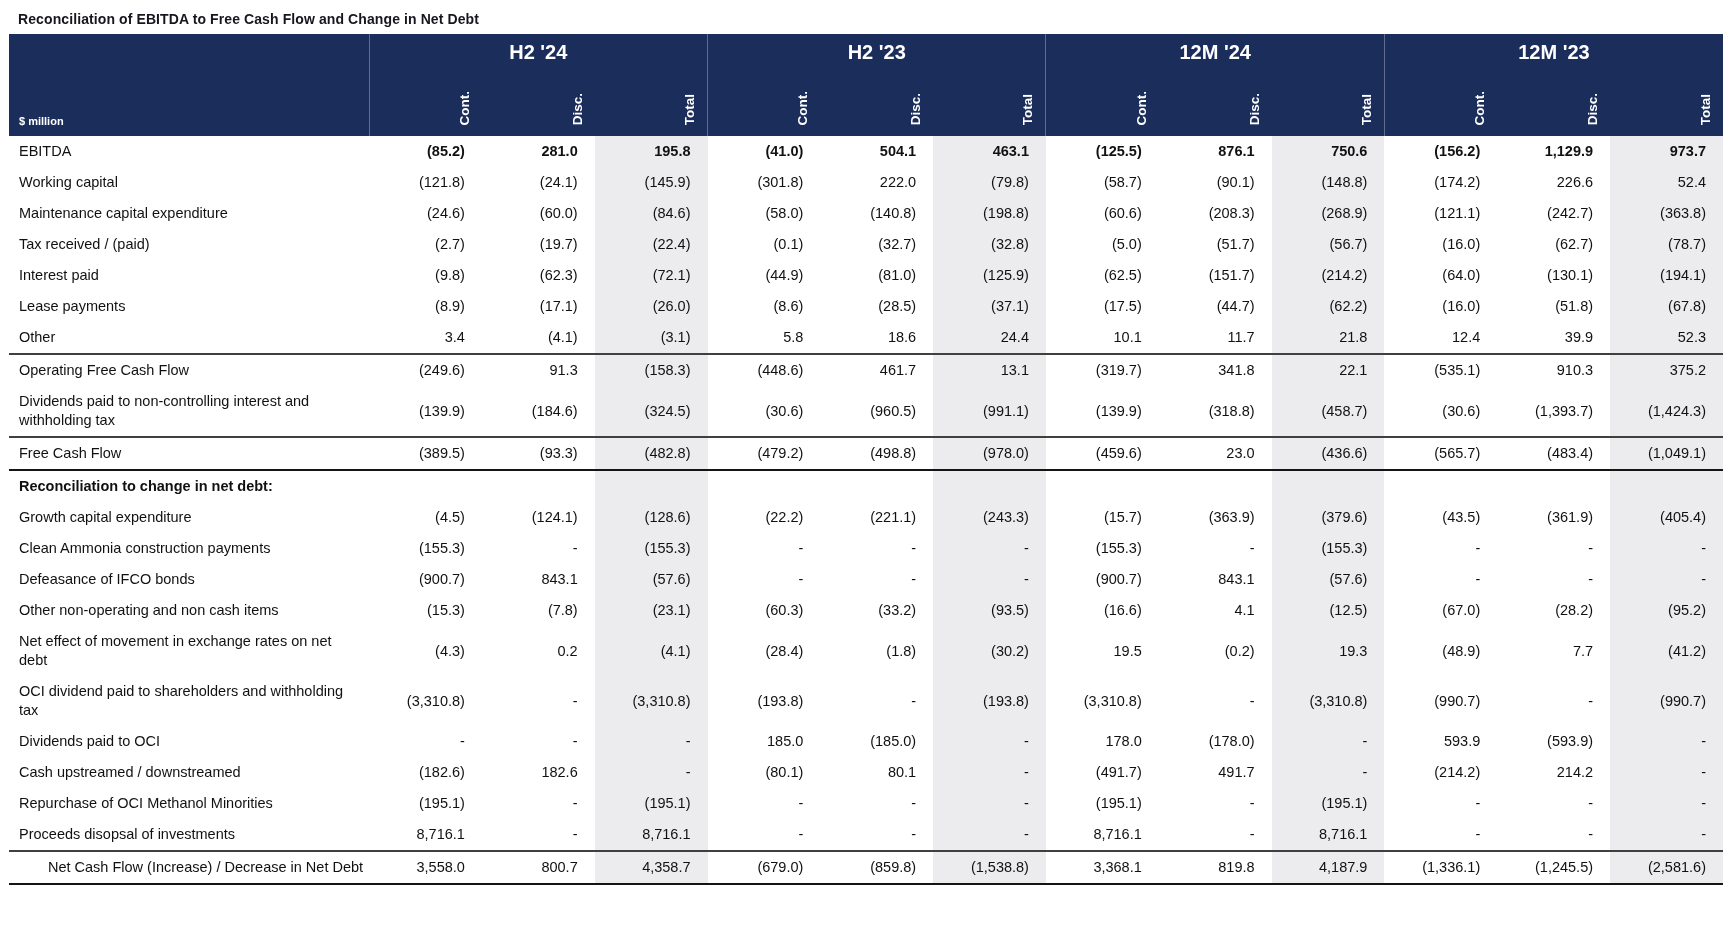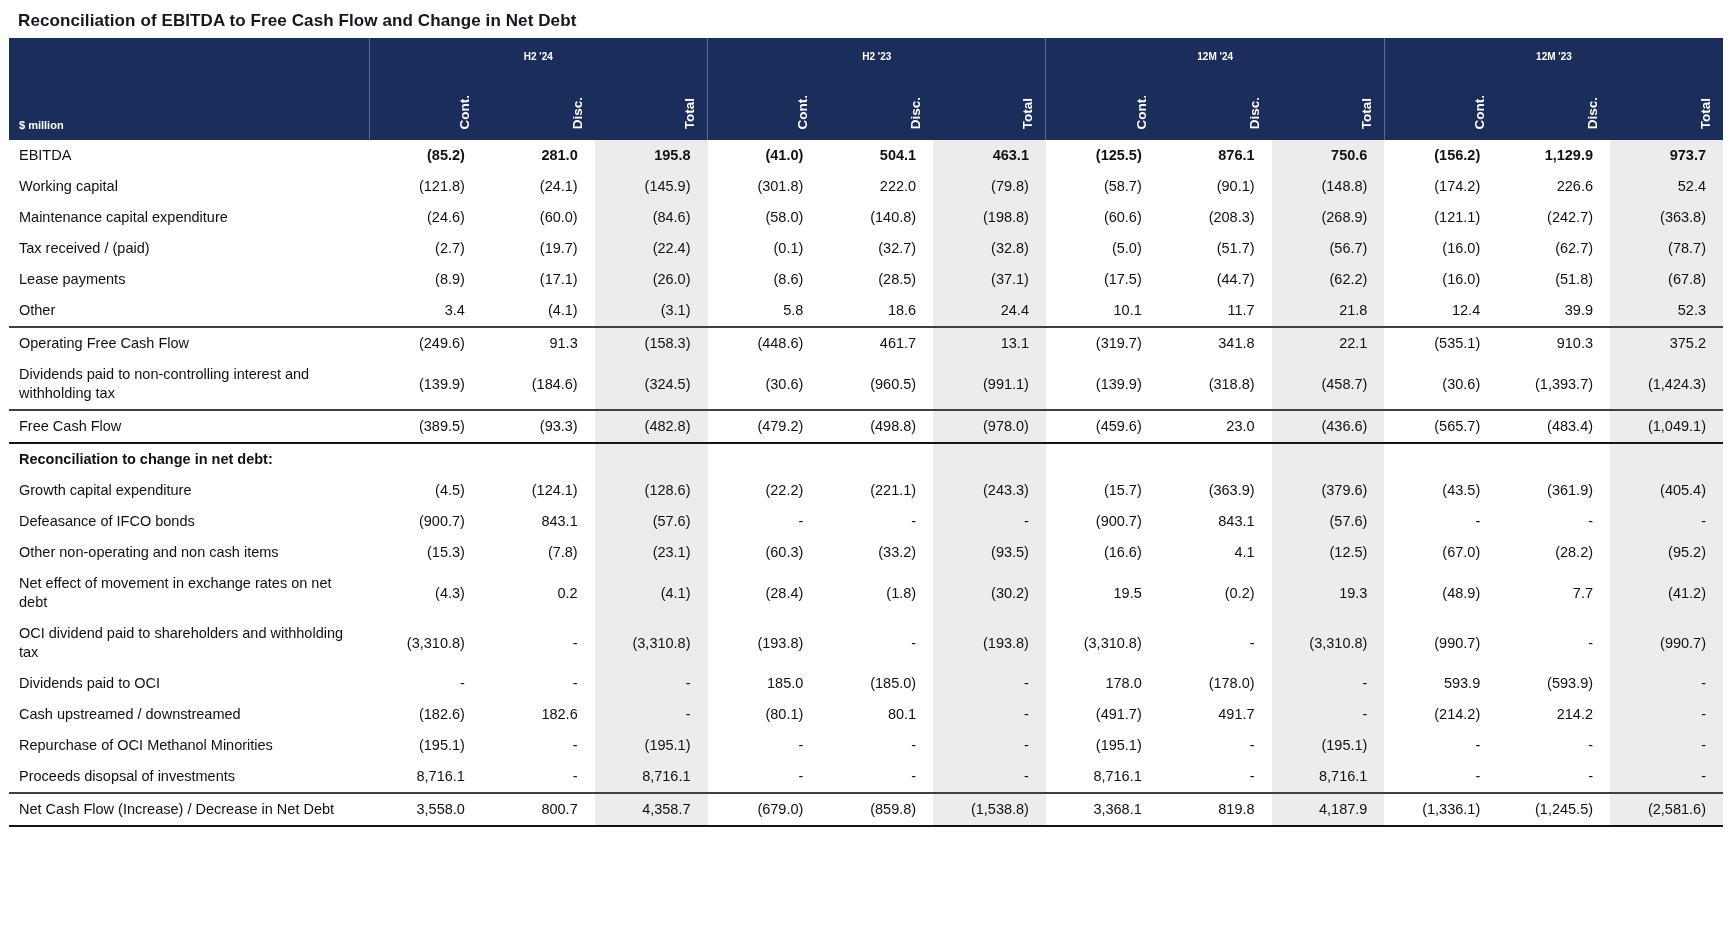--- a/index.html
+++ b/index.html
@@ -1,32 +1,32 @@
 <!DOCTYPE html>
 <html><head>
 <meta charset="utf-8">
 <style>
   html,body{margin:0;padding:0;background:#ffffff;}
   body{width:1732px;height:940px;overflow:hidden;font-family:"Liberation Sans",sans-serif;-webkit-font-smoothing:antialiased;}
-  .page-title{font-size:17px;font-weight:bold;color:#15161f;padding:11px 0 7px 18px;letter-spacing:.1px;}
+  .page-title{font-size:14px;font-weight:bold;color:#15161f;padding:11px 0 7px 18px;letter-spacing:.1px;}
   table{border-collapse:collapse;table-layout:fixed;width:1714px;margin-left:9px;}
   thead th{background:#1B2D5B;color:#ffffff;font-weight:bold;}
-  th.group-th{font-size:10px;text-align:center;height:28px;vertical-align:middle;padding-top:4px;}
+  th.group-th{font-size:20px;text-align:center;height:28px;vertical-align:middle;padding-top:4px;}
   th.gsep{border-left:1px solid rgba(255,255,255,.30);}
   th.corner-th{background:#1B2D5B;}
   th.vert-th{height:62px;vertical-align:bottom;text-align:right;padding:0 10px 7px 0;}
   th.vert-th span{display:inline-block;writing-mode:vertical-rl;transform:rotate(180deg);font-size:13.5px;line-height:14px;}
   th.unit-th{text-align:left;vertical-align:bottom;padding:0 0 9px 10px;font-size:11px;}
   tbody td{font-size:14.5px;line-height:19px;color:#111111;text-align:right;padding:6px 17px 6px 2px;white-space:nowrap;}
   tbody td.lbl{text-align:left;padding:6px 6px 6px 10px;white-space:normal;}
   tbody td.tc{background:#ECECEE;}
   tbody tr.boldvals td:not(.lbl){font-weight:bold;}
   tbody tr.total td{font-weight:normal;border-top:2px solid #404040;}
   tbody tr.section td{font-weight:bold;border-top:2px solid #141414;}
-  tbody tr.last td{border-bottom:2px solid #141414;}
+  tbody tr.last td{border-bottom:2px solid #141414;text-align:right;}
 </style>
 </head>
 <body>
 
 <div class="page-title">Reconciliation of EBITDA to Free Cash Flow and Change in Net Debt</div>
 
 <table>
   <colgroup id="colgroup">
       <col style="width: 360px;">
       <col style="width: 112.8px;">
@@ -121,20 +121,35 @@
         <td>(32.7)</td>
         <td class="tc">(32.8)</td>
         <td>(5.0)</td>
         <td>(51.7)</td>
         <td class="tc">(56.7)</td>
         <td>(16.0)</td>
         <td>(62.7)</td>
         <td class="tc">(78.7)</td>
       </tr>
       <tr class="">
+        <td class="lbl">Interest paid</td>
+        <td>(9.8)</td>
+        <td>(62.3)</td>
+        <td class="tc">(72.1)</td>
+        <td>(44.9)</td>
+        <td>(81.0)</td>
+        <td class="tc">(125.9)</td>
+        <td>(62.5)</td>
+        <td>(151.7)</td>
+        <td class="tc">(214.2)</td>
+        <td>(64.0)</td>
+        <td>(130.1)</td>
+        <td class="tc">(194.1)</td>
+      </tr>
+      <tr class="">
         <td class="lbl">Lease payments</td>
         <td>(8.9)</td>
         <td>(17.1)</td>
         <td class="tc">(26.0)</td>
         <td>(8.6)</td>
         <td>(28.5)</td>
         <td class="tc">(37.1)</td>
         <td>(17.5)</td>
         <td>(44.7)</td>
         <td class="tc">(62.2)</td>
@@ -226,20 +241,35 @@
         <td>(221.1)</td>
         <td class="tc">(243.3)</td>
         <td>(15.7)</td>
         <td>(363.9)</td>
         <td class="tc">(379.6)</td>
         <td>(43.5)</td>
         <td>(361.9)</td>
         <td class="tc">(405.4)</td>
       </tr>
       <tr class="">
+        <td class="lbl">Clean Ammonia construction payments</td>
+        <td>(155.3)</td>
+        <td>-</td>
+        <td class="tc">(155.3)</td>
+        <td>-</td>
+        <td>-</td>
+        <td class="tc">-</td>
+        <td>(155.3)</td>
+        <td>-</td>
+        <td class="tc">(155.3)</td>
+        <td>-</td>
+        <td>-</td>
+        <td class="tc">-</td>
+      </tr>
+      <tr class="">
         <td class="lbl">Defeasance of IFCO bonds</td>
         <td>(900.7)</td>
         <td>843.1</td>
         <td class="tc">(57.6)</td>
         <td>-</td>
         <td>-</td>
         <td class="tc">-</td>
         <td>(900.7)</td>
         <td>843.1</td>
         <td class="tc">(57.6)</td>

